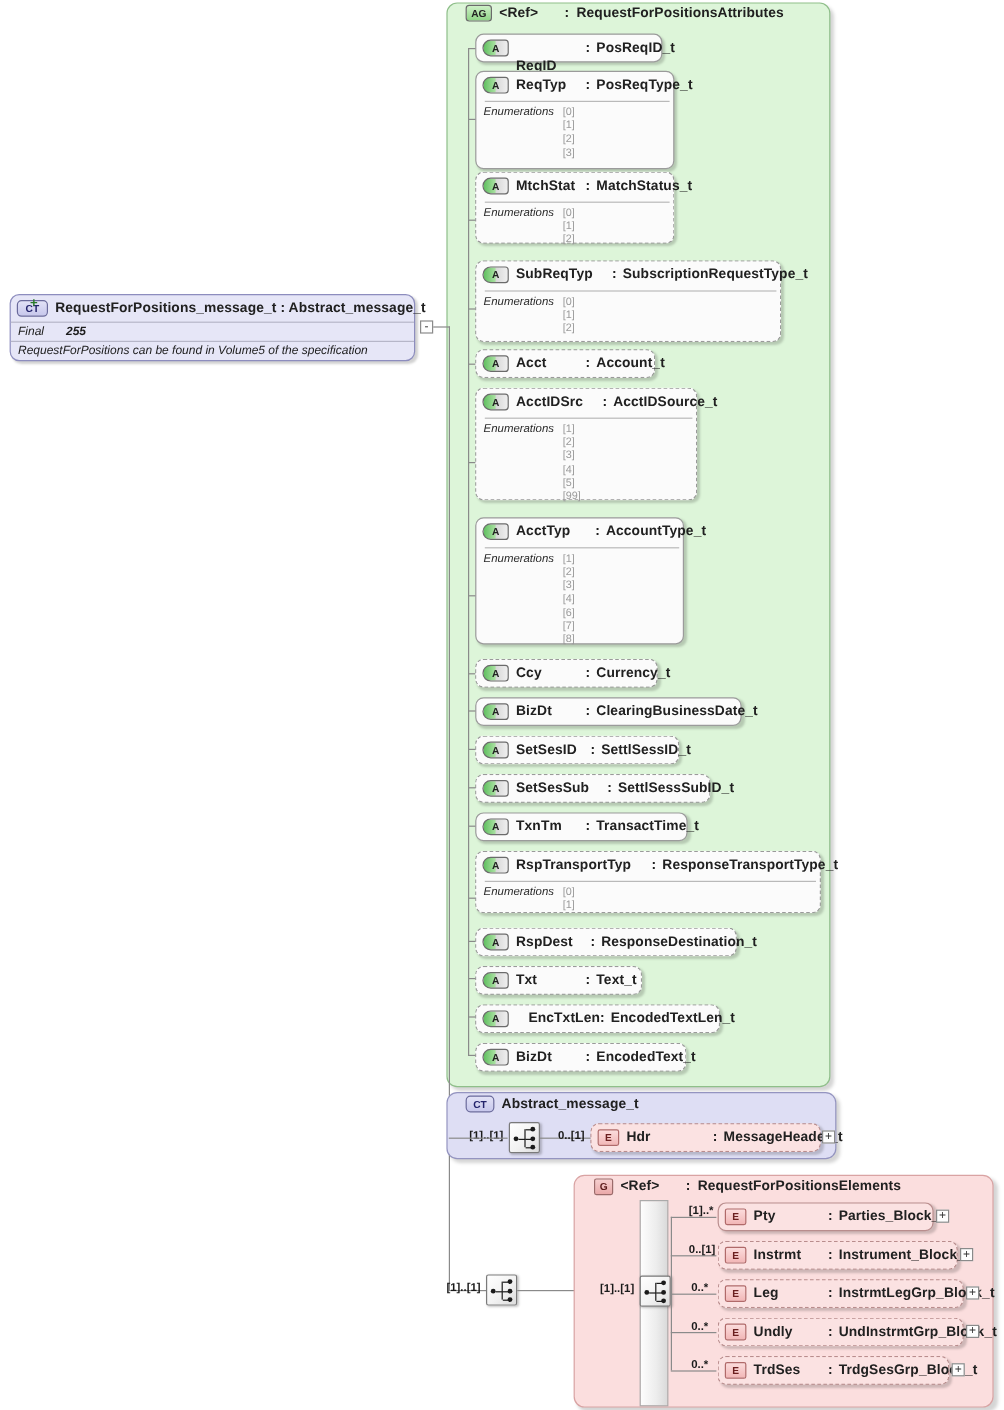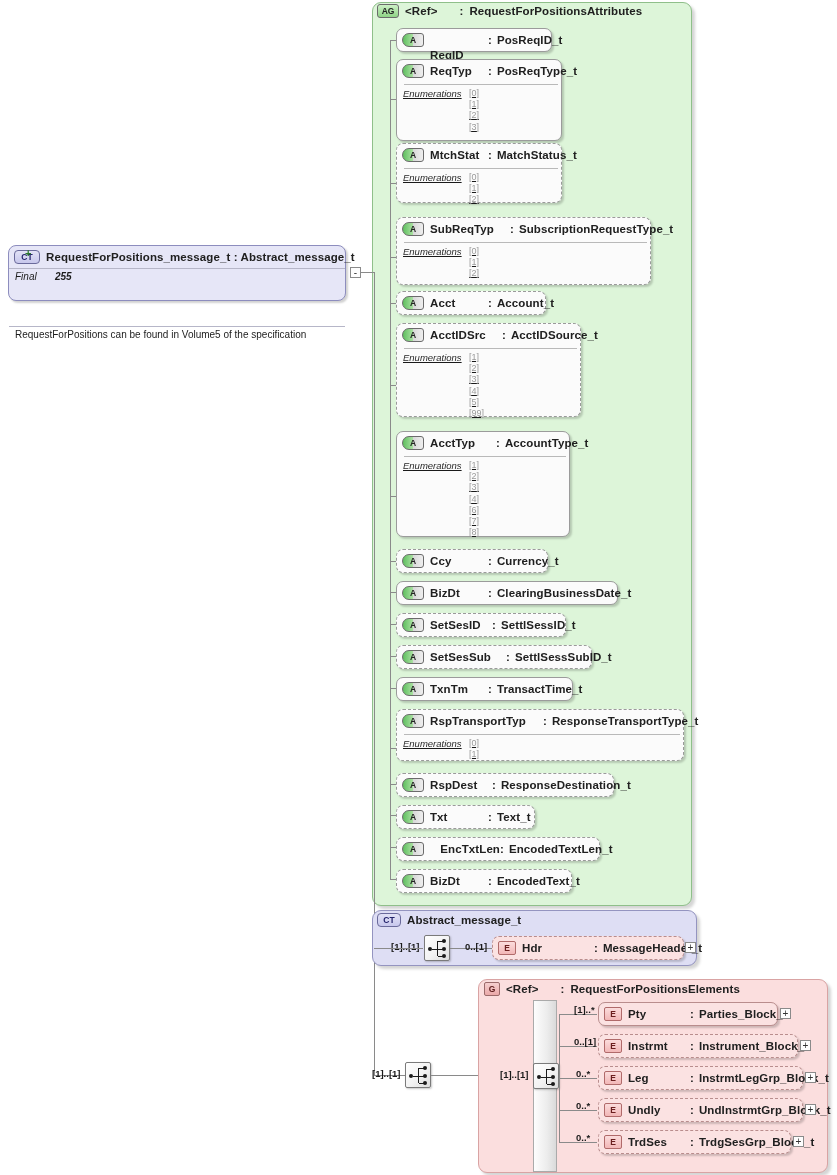--- a/index.html
+++ b/index.html
@@ -4,21 +4,21 @@
 <style>
   * { box-sizing: border-box; }
   html, body { margin:0; padding:0; }
   body {
     width:837px; height:1175px; position:relative;
     background:#ffffff;
     font-family:"Liberation Sans", sans-serif;
     font-size:11px; color:#1a1a1a;
     overflow:hidden;
   }
-  .abs { position:absolute; }
+  .abs { position:absolute;margin-left:11px; }
 
   
   .node {
     position:absolute;
     border-radius:7px;
     background:#fbfbfb;
     box-shadow:2px 2px 2px rgba(0,0,0,0.18);
   }
   .node.solid { border:1px solid #9b9b9b; }
   .node.dashed { border:1px dashed #9a9a9a; }
@@ -72,38 +72,38 @@
 
   
   .toggle {
     position:absolute; width:11px; height:11px;
     border:1px solid #8a8a8a; background:#fdfdfd;
     font-size:10px; line-height:9px; text-align:center;
     color:#333; font-family:"Liberation Sans", sans-serif;
   }
 
   
-  .enum-wrap { padding:2px 2px 4px 6px;text-decoration:underline; }
+  .enum-wrap { padding:2px 2px 4px 6px; }
   .enum-rule { height:1px; background:#b9b9b9; margin:0 1px 3px 1px; }
   .enum-row { display:flex; align-items:flex-start; }
   .enum-label {
     font-style:italic; font-size:9.5px; color:#2a2a2a;
     width:66px; flex:0 0 auto; padding-top:0px;
   }
   .enum-vals { font-size:9px; color:#9a9a9a; line-height:11.2px; }
 
   
   .ctbox-rows { font-size:10px; }
   .ctrow {
     display:flex; align-items:center; height:16px;
     border-top:1px solid #b6b6c8; padding:0 4px 0 6px;
   }
   .ctrow .k { font-style:italic; width:40px; color:#1c1c1c; }
   .ctrow .v { font-weight:bold; color:#1c1c1c;font-style:italic; }
-  .ctrow.doc { color:#1c1c1c;margin-top:42px; }
+  .ctrow.doc { font-style:italic; color:#1c1c1c; }
 
   
   .container {
     position:absolute; border-radius:9px;
     box-shadow:3px 3px 3px rgba(0,0,0,0.17);
   }
   .cont-ag { background:#ddf5d9; border:1px solid #8fbf8a; }
   .cont-ct { background:#dedef4; border:1px solid #9494c0; }
   .cont-g  { background:#fbdede; border:1px solid #d9a3a3; }
 

